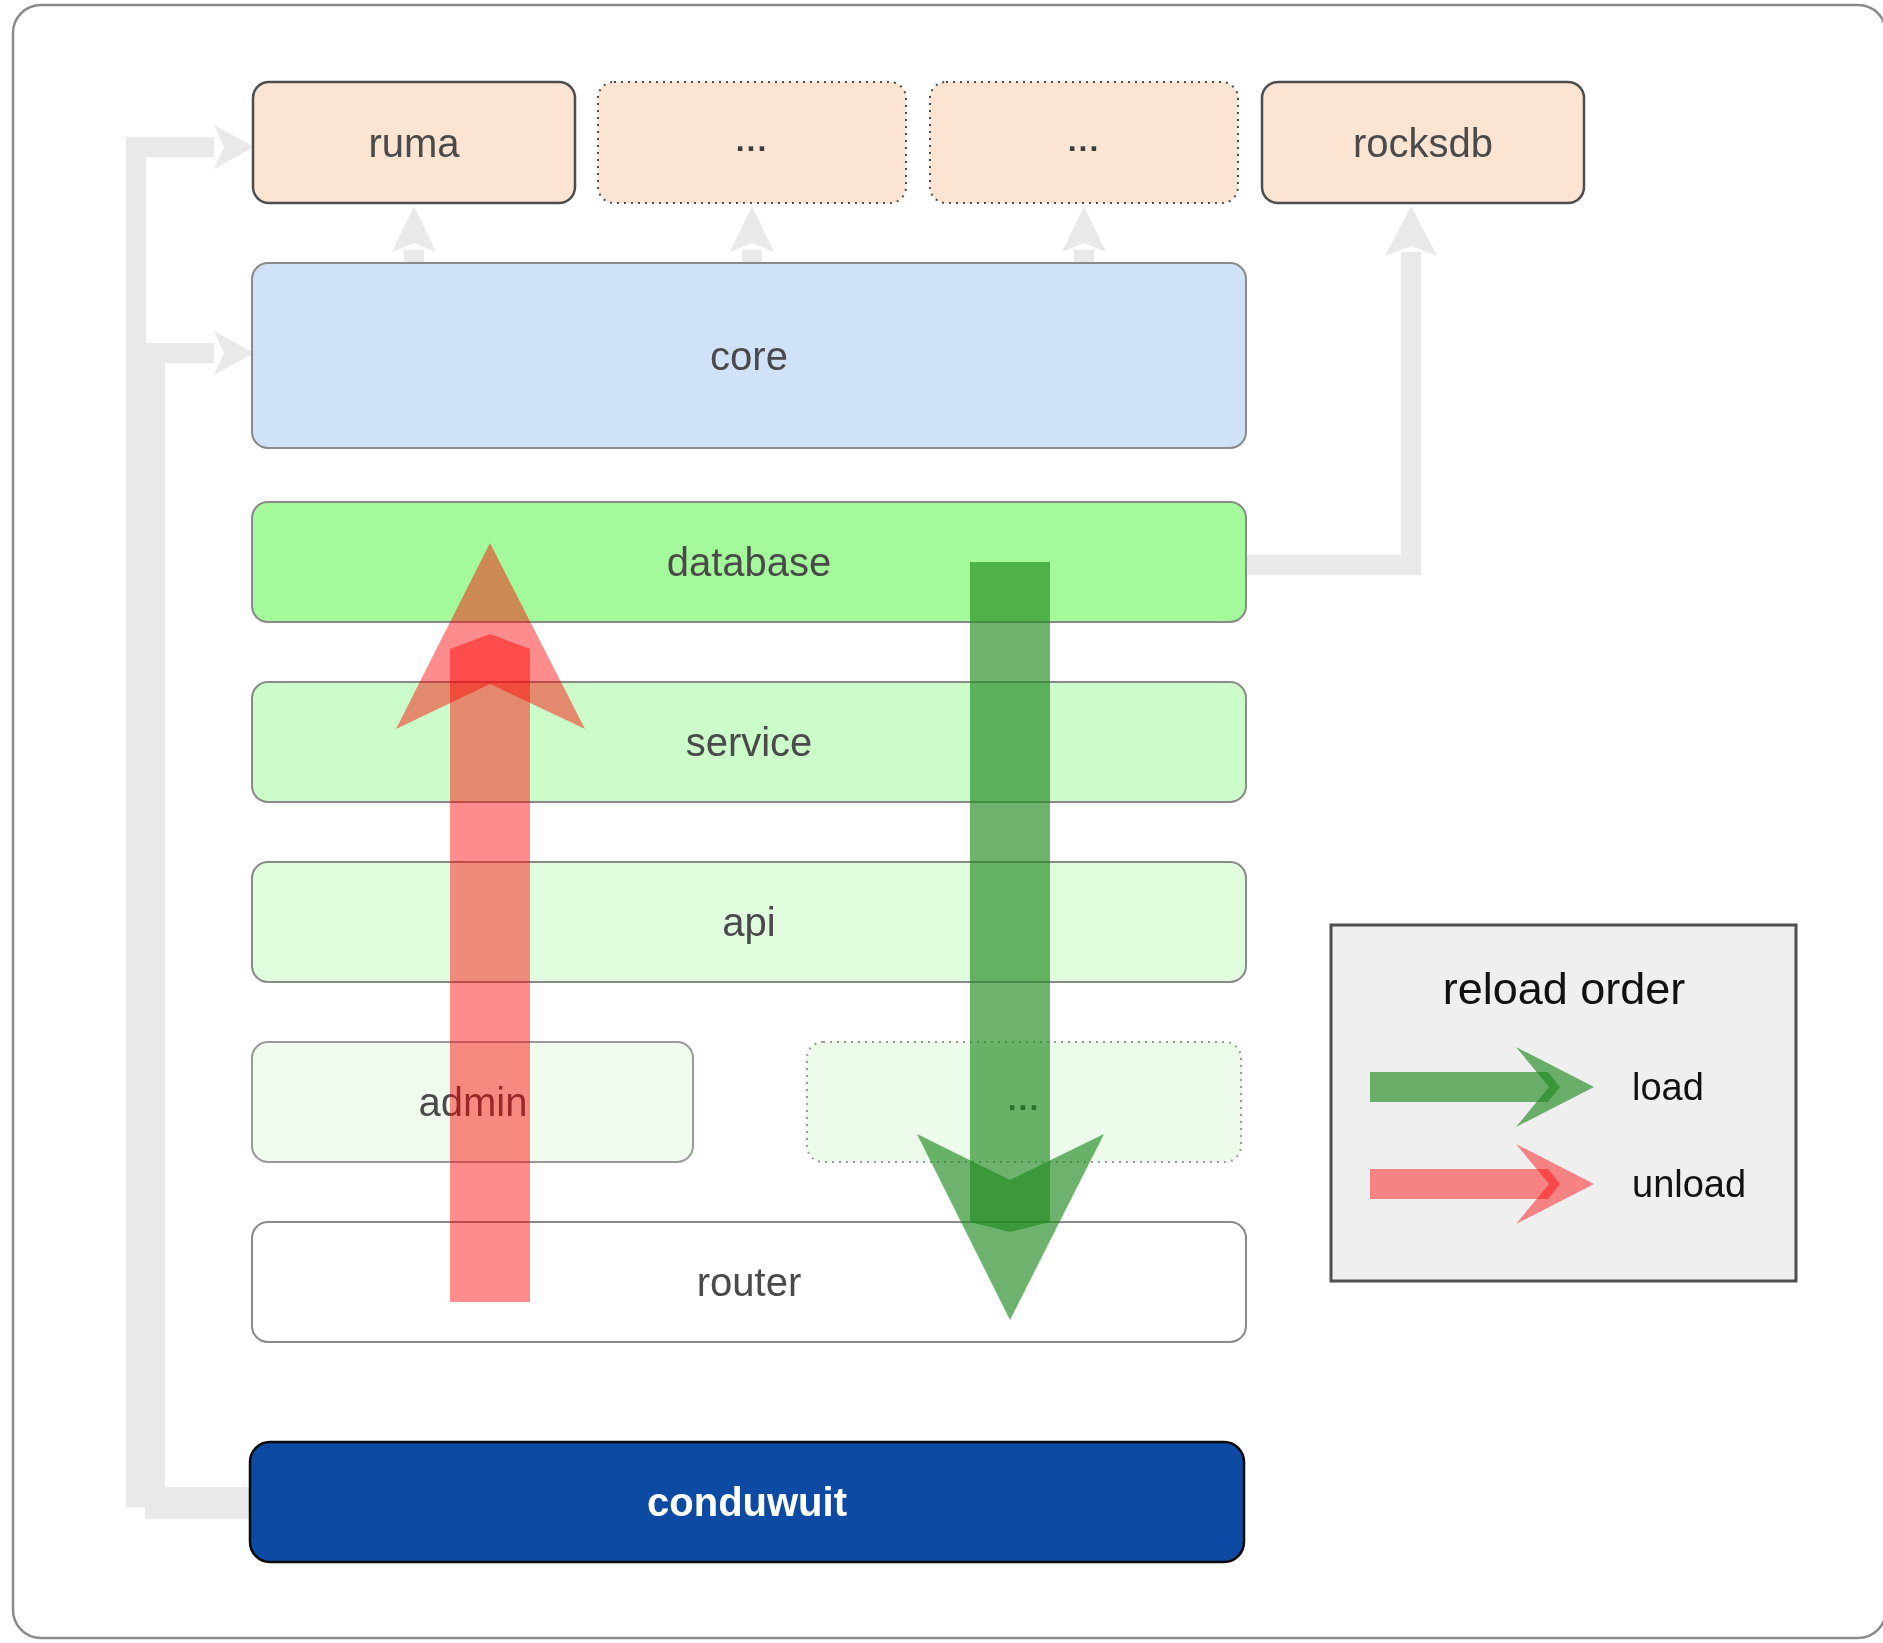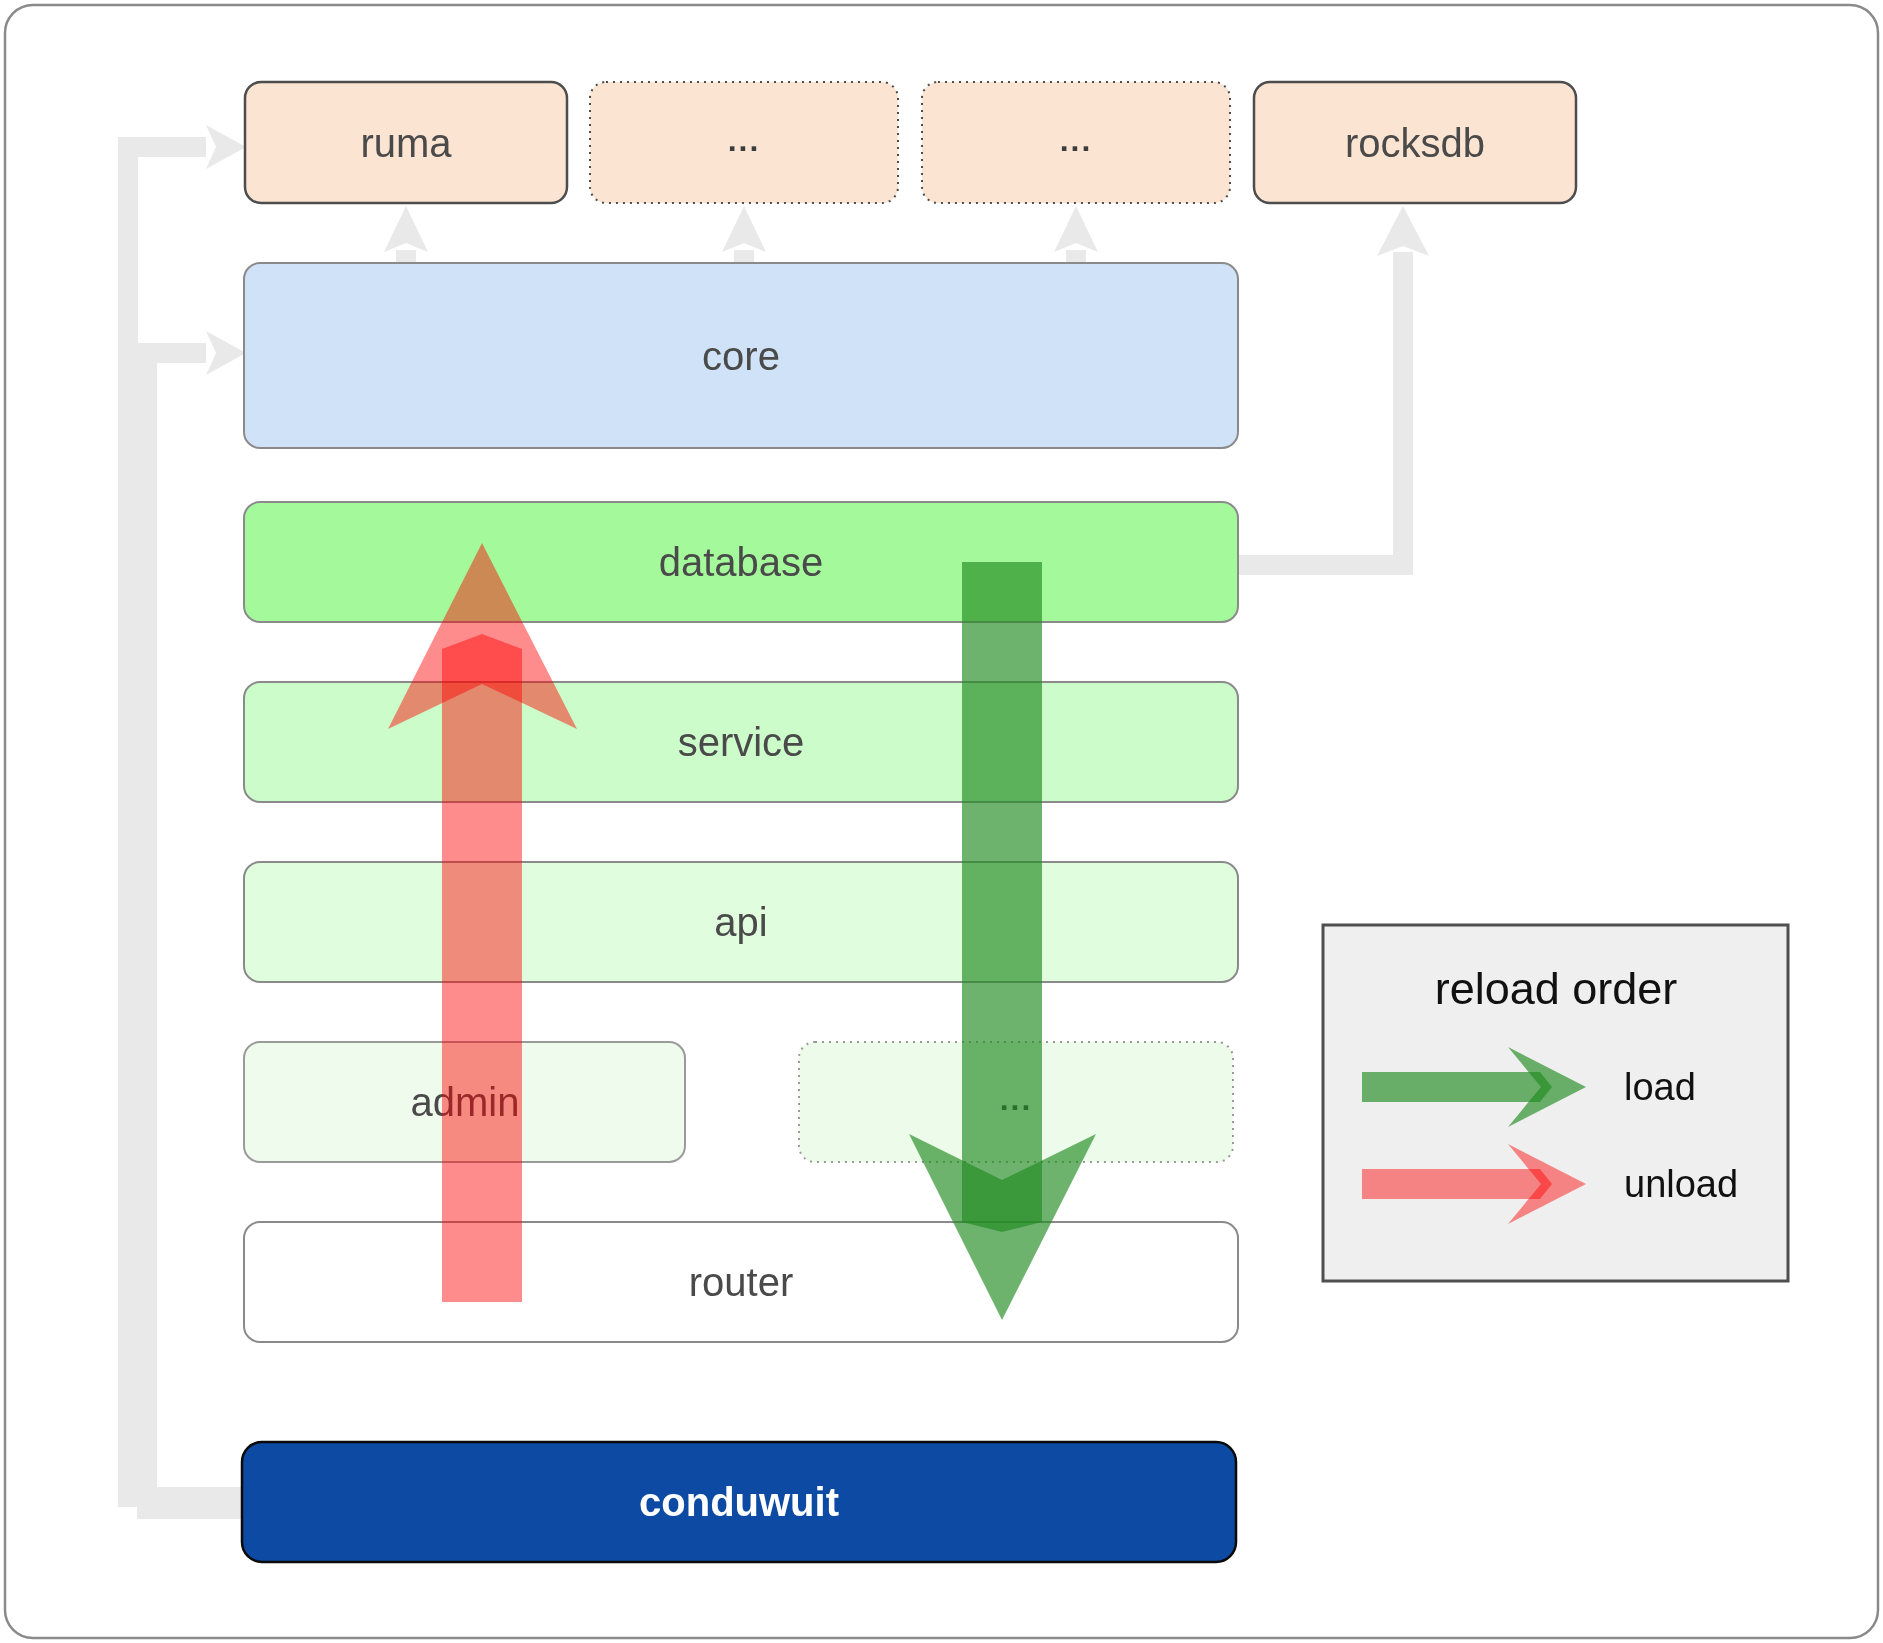--- a/index.html
+++ b/index.html
@@ -2,20 +2,21 @@
 <html><head>
 <meta charset="utf-8">
 <style>
   html, body { margin: 0; padding: 0; background: #ffffff; }
   .stage {
     position: relative;
     width: 1845px;
     height: 1643px;
     font-family: "Liberation Sans", "DejaVu Sans", sans-serif;
     background: #ffffff;
+    padding-left: 8px;
   }
   svg { display: block; }
   text {
     font-family: "Liberation Sans", "DejaVu Sans", sans-serif;
     fill: #4a4a4a;
   }
   .node-label   { font-size: 40px; font-weight: 500; }
   .dots-label   { font-size: 32px; font-weight: 700; letter-spacing: 2px; fill: #3c3c3c; }
   .conduwuit-label { font-size: 40px; font-weight: 600; fill: #ffffff; }
   .legend-title { font-size: 45px; font-weight: 500; fill: #111111; }

